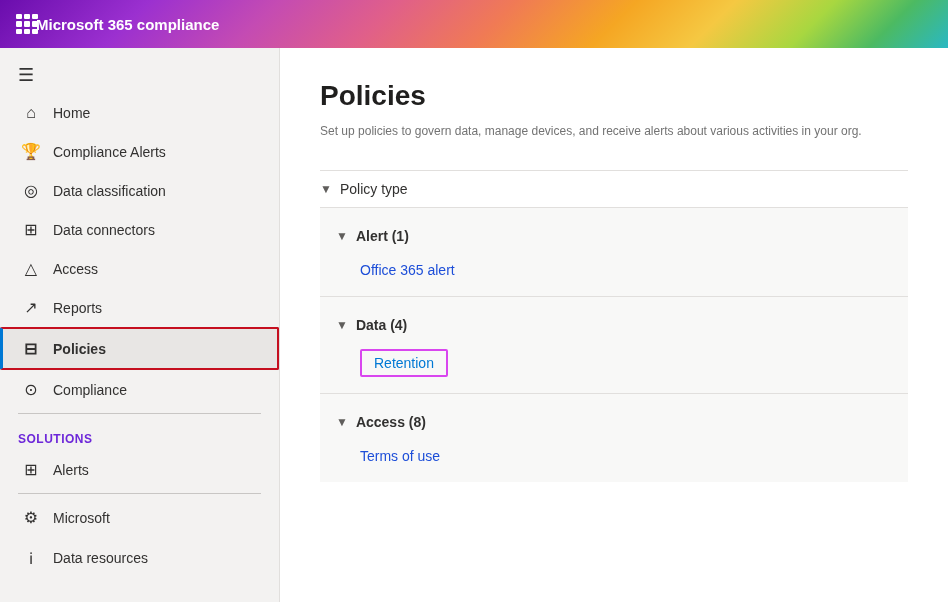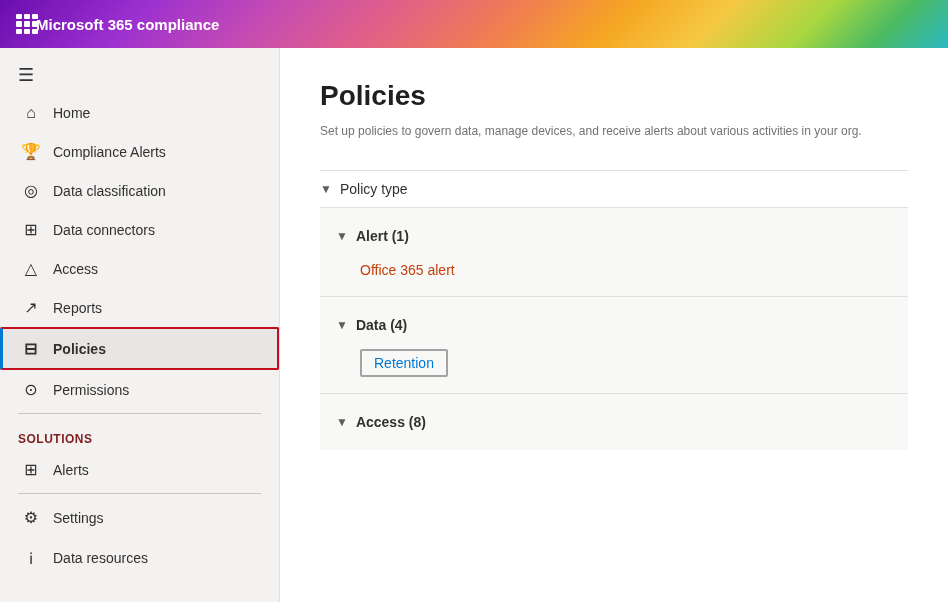--- a/index.html
+++ b/index.html
@@ -61,21 +61,21 @@
       background: #e8e6e4;
       border-left: 3px solid #0078d4;
       font-weight: 600;
     }
     .nav-item .nav-icon { font-size: 16px; width: 20px; text-align: center; }
 
     .nav-section-header {
       padding: 14px 18px 4px 18px;
       font-size: 12px;
       font-weight: 700;
-      color: #7f1d1d;
+      color: #6d28d9;
       text-transform: uppercase;
       letter-spacing: 0.5px;
     }
 
     .nav-divider {
       border: none;
       border-top: 1px solid #c8c6c4;
       margin: 4px 18px;
     }
 
@@ -133,27 +133,27 @@
       font-size: 14px;
       font-weight: 600;
       color: #323130;
       cursor: pointer;
     }
     .policy-group-header .chevron { font-size: 12px; color: #605e5c; }
 
     .policy-item {
       padding: 8px 40px;
       font-size: 14px;
-      color: #c2410c;
+      color: #1d4ed8;
       cursor: pointer;
     }
 
     .retention-box {
       display: inline-block;
-      border: 2px solid #a3a3a3;
+      border: 2px solid #d946ef;
       border-radius: 2px;
       padding: 4px 12px;
       font-size: 14px;
       color: #0078d4;
       cursor: pointer;
       margin-left: 40px;
     }
 
     
     .sidebar::-webkit-scrollbar { width: 6px; }
@@ -206,37 +206,37 @@
     <div class="nav-item">
       <span class="nav-icon">↗</span>
       <span>Reports</span>
     </div>
     <div class="nav-item active active-box">
       <span class="nav-icon">⊟</span>
       <span>Policies</span>
     </div>
     <div class="nav-item">
       <span class="nav-icon">⊙</span>
-      <span>Permissions</span>
+      <span>Compliance</span>
     </div>
 
     <hr class="nav-divider">
 
     <div class="nav-section-header">Solutions</div>
 
     <div class="nav-item">
       <span class="nav-icon">⊞</span>
       <span>Alerts</span>
     </div>
 
     <hr class="nav-divider">
 
     <div class="nav-item">
       <span class="nav-icon">⚙</span>
-      <span>Settings</span>
+      <span>Microsoft</span>
     </div>
     <div class="nav-item">
       <span class="nav-icon">ℹ</span>
       <span>Data resources</span>
     </div>
   </nav>
 
   <main class="main-content">
     <h1 class="page-title">Policies</h1>
     <p class="page-description">Set up policies to govern data, manage devices, and receive alerts about various activities in your org.</p>
@@ -262,16 +262,17 @@
       <div style="padding: 6px 0;">
         <span class="retention-box">Retention</span>
       </div>
     </div>
 
     <div class="policy-group">
       <div class="policy-group-header">
         <span class="chevron">▼</span>
         <span>Access (8)</span>
       </div>
+      <div class="policy-item">Terms of use</div>
     </div>
 
   </main>
 </div>
 
 </body></html>

